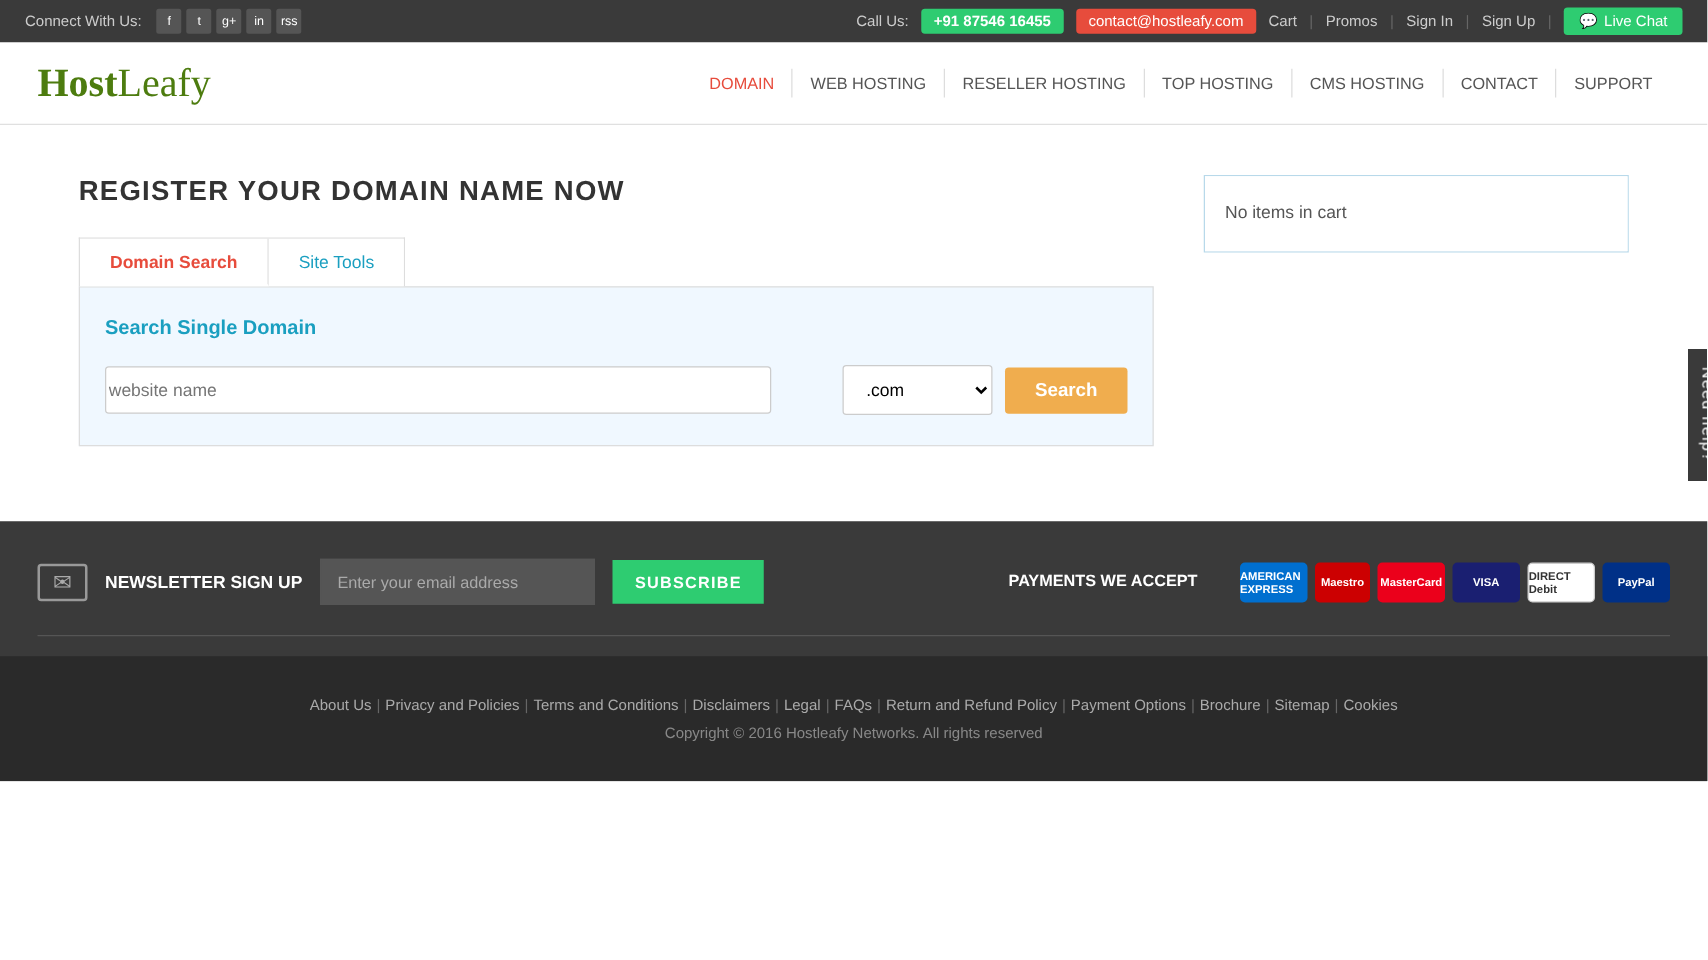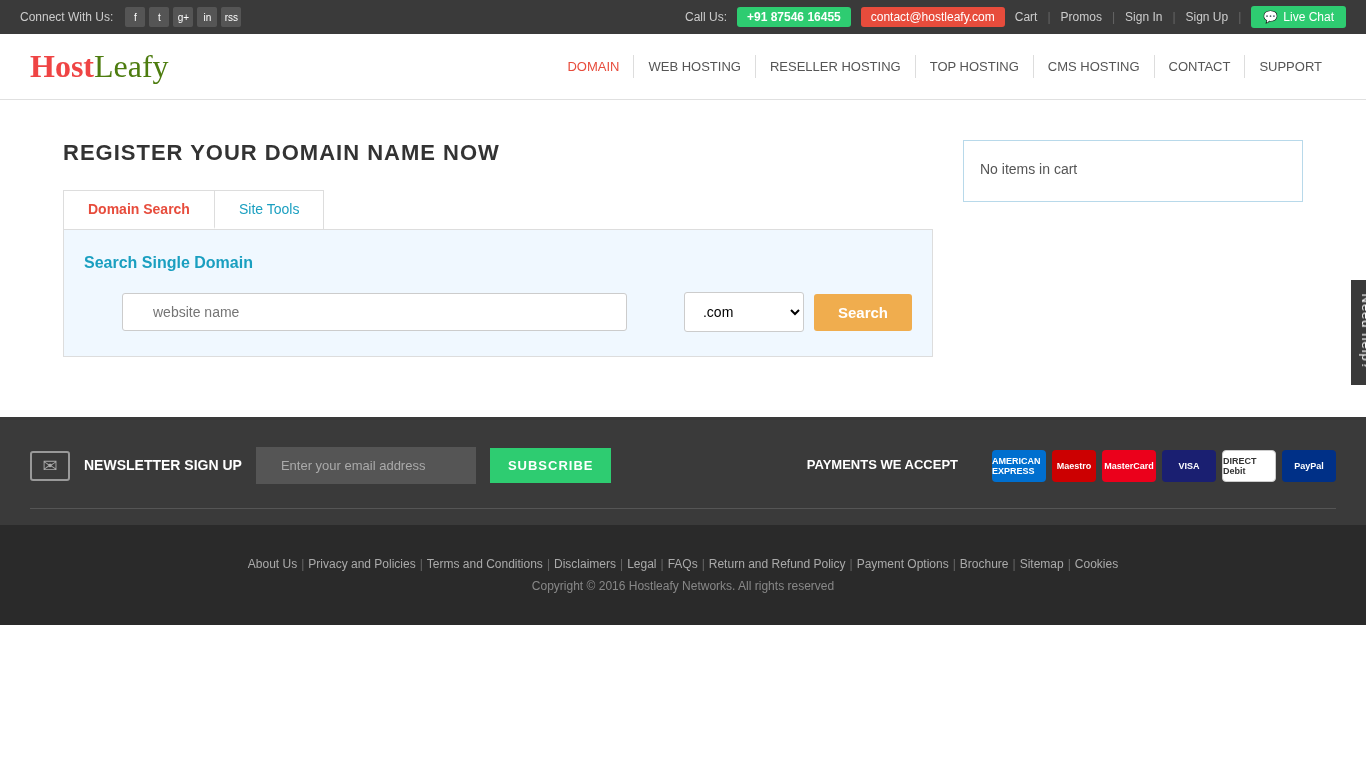--- a/index.html
+++ b/index.html
@@ -49,21 +49,21 @@
       display: flex;
       align-items: center;
       justify-content: space-between;
     }
     .logo {
       font-size: 32px;
       font-weight: bold;
       font-family: Georgia, serif;
       cursor: pointer;
     }
-    .logo-host { color: #ef4444; }
+    .logo-host { color: #4d7c0f; }
     .logo-leafy { color: #4d7c0f; font-weight: normal; }
 
     
     nav { display: flex; align-items: center; gap: 0; }
     nav a {
       text-decoration: none;
       color: #555;
       font-size: 13px;
       padding: 4px 14px;
       border-right: 1px solid #ddd;
@@ -71,21 +71,21 @@
     }
     nav a:first-child { color: #e74c3c; }
     nav a:last-child { border-right: none; }
 
     
     .main-content {
       max-width: 1300px;
       margin: 0 auto;
       padding: 40px 30px 60px;
       display: flex;
-      gap: 30px;
+      gap: 40px;
       align-items: flex-start;
     }
     .left-panel { flex: 1; }
     .right-panel { width: 340px; }
 
     .page-title {
       font-size: 22px;
       font-weight: bold;
       color: #333;
       margin-bottom: 24px;
@@ -123,27 +123,26 @@
       font-size: 16px;
       margin-bottom: 20px;
     }
     .search-row {
       display: flex;
       gap: 10px;
       align-items: center;
     }
     .domain-input {
       flex: 1;
-      padding: 10px 30px;
+      padding: 10px 2px;
       border: 1px solid #ccc;
       border-radius: 3px;
       font-size: 14px;
       color: #aaa;
       outline: none;
-      margin-left: 38px;
     }
     .tld-select {
       padding: 10px 30px 10px 14px;
       border: 1px solid #ccc;
       border-radius: 3px;
       font-size: 14px;
       background: #fff;
       cursor: pointer;
       outline: none;
       appearance: auto;
@@ -221,21 +220,21 @@
       display: flex; align-items: center; justify-content: center;
       color: #aaa; font-size: 18px;
     }
     .newsletter-label {
       color: #fff;
       font-weight: bold;
       font-size: 14px;
       line-height: 1.4;
     }
     .newsletter-input {
-      padding: 10px 24px;
+      padding: 10px 13px;
       border: 1px solid #555;
       background: #555;
       color: #fff;
       font-size: 13px;
       width: 220px;
       outline: none;
     }
     .newsletter-input::placeholder { color: #aaa; }
     .subscribe-btn {
       background: #2ecc71;

